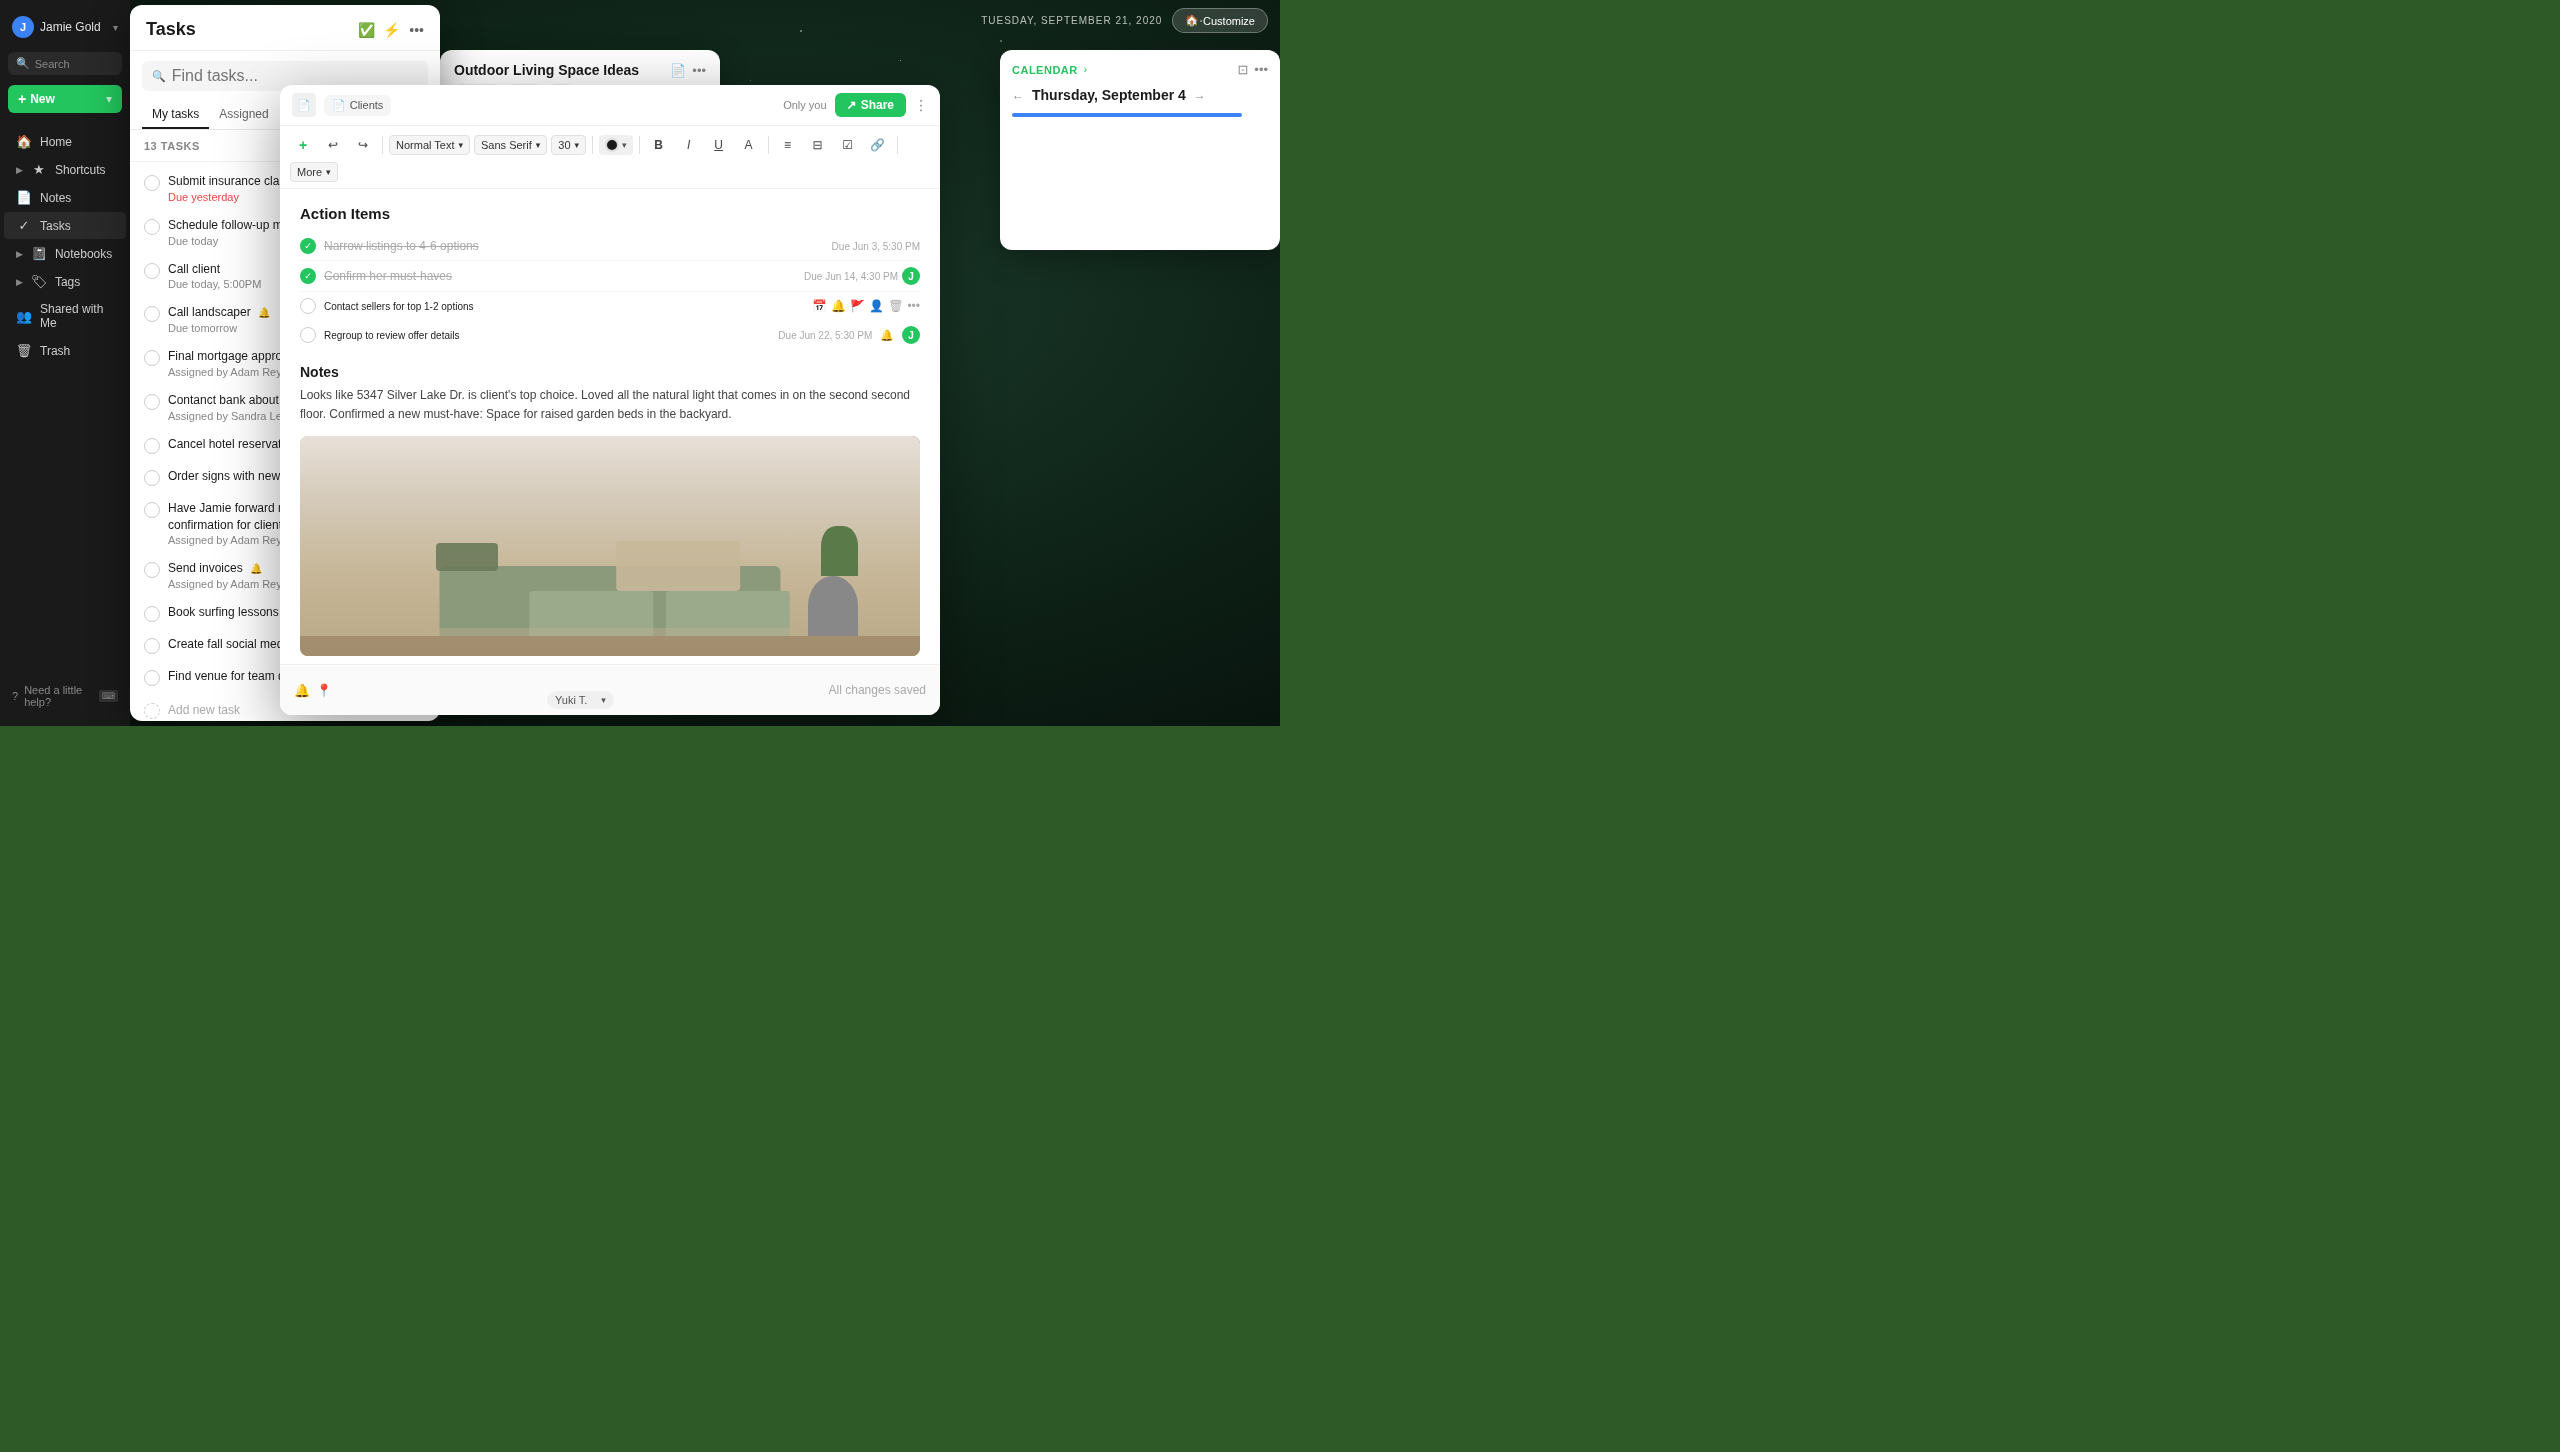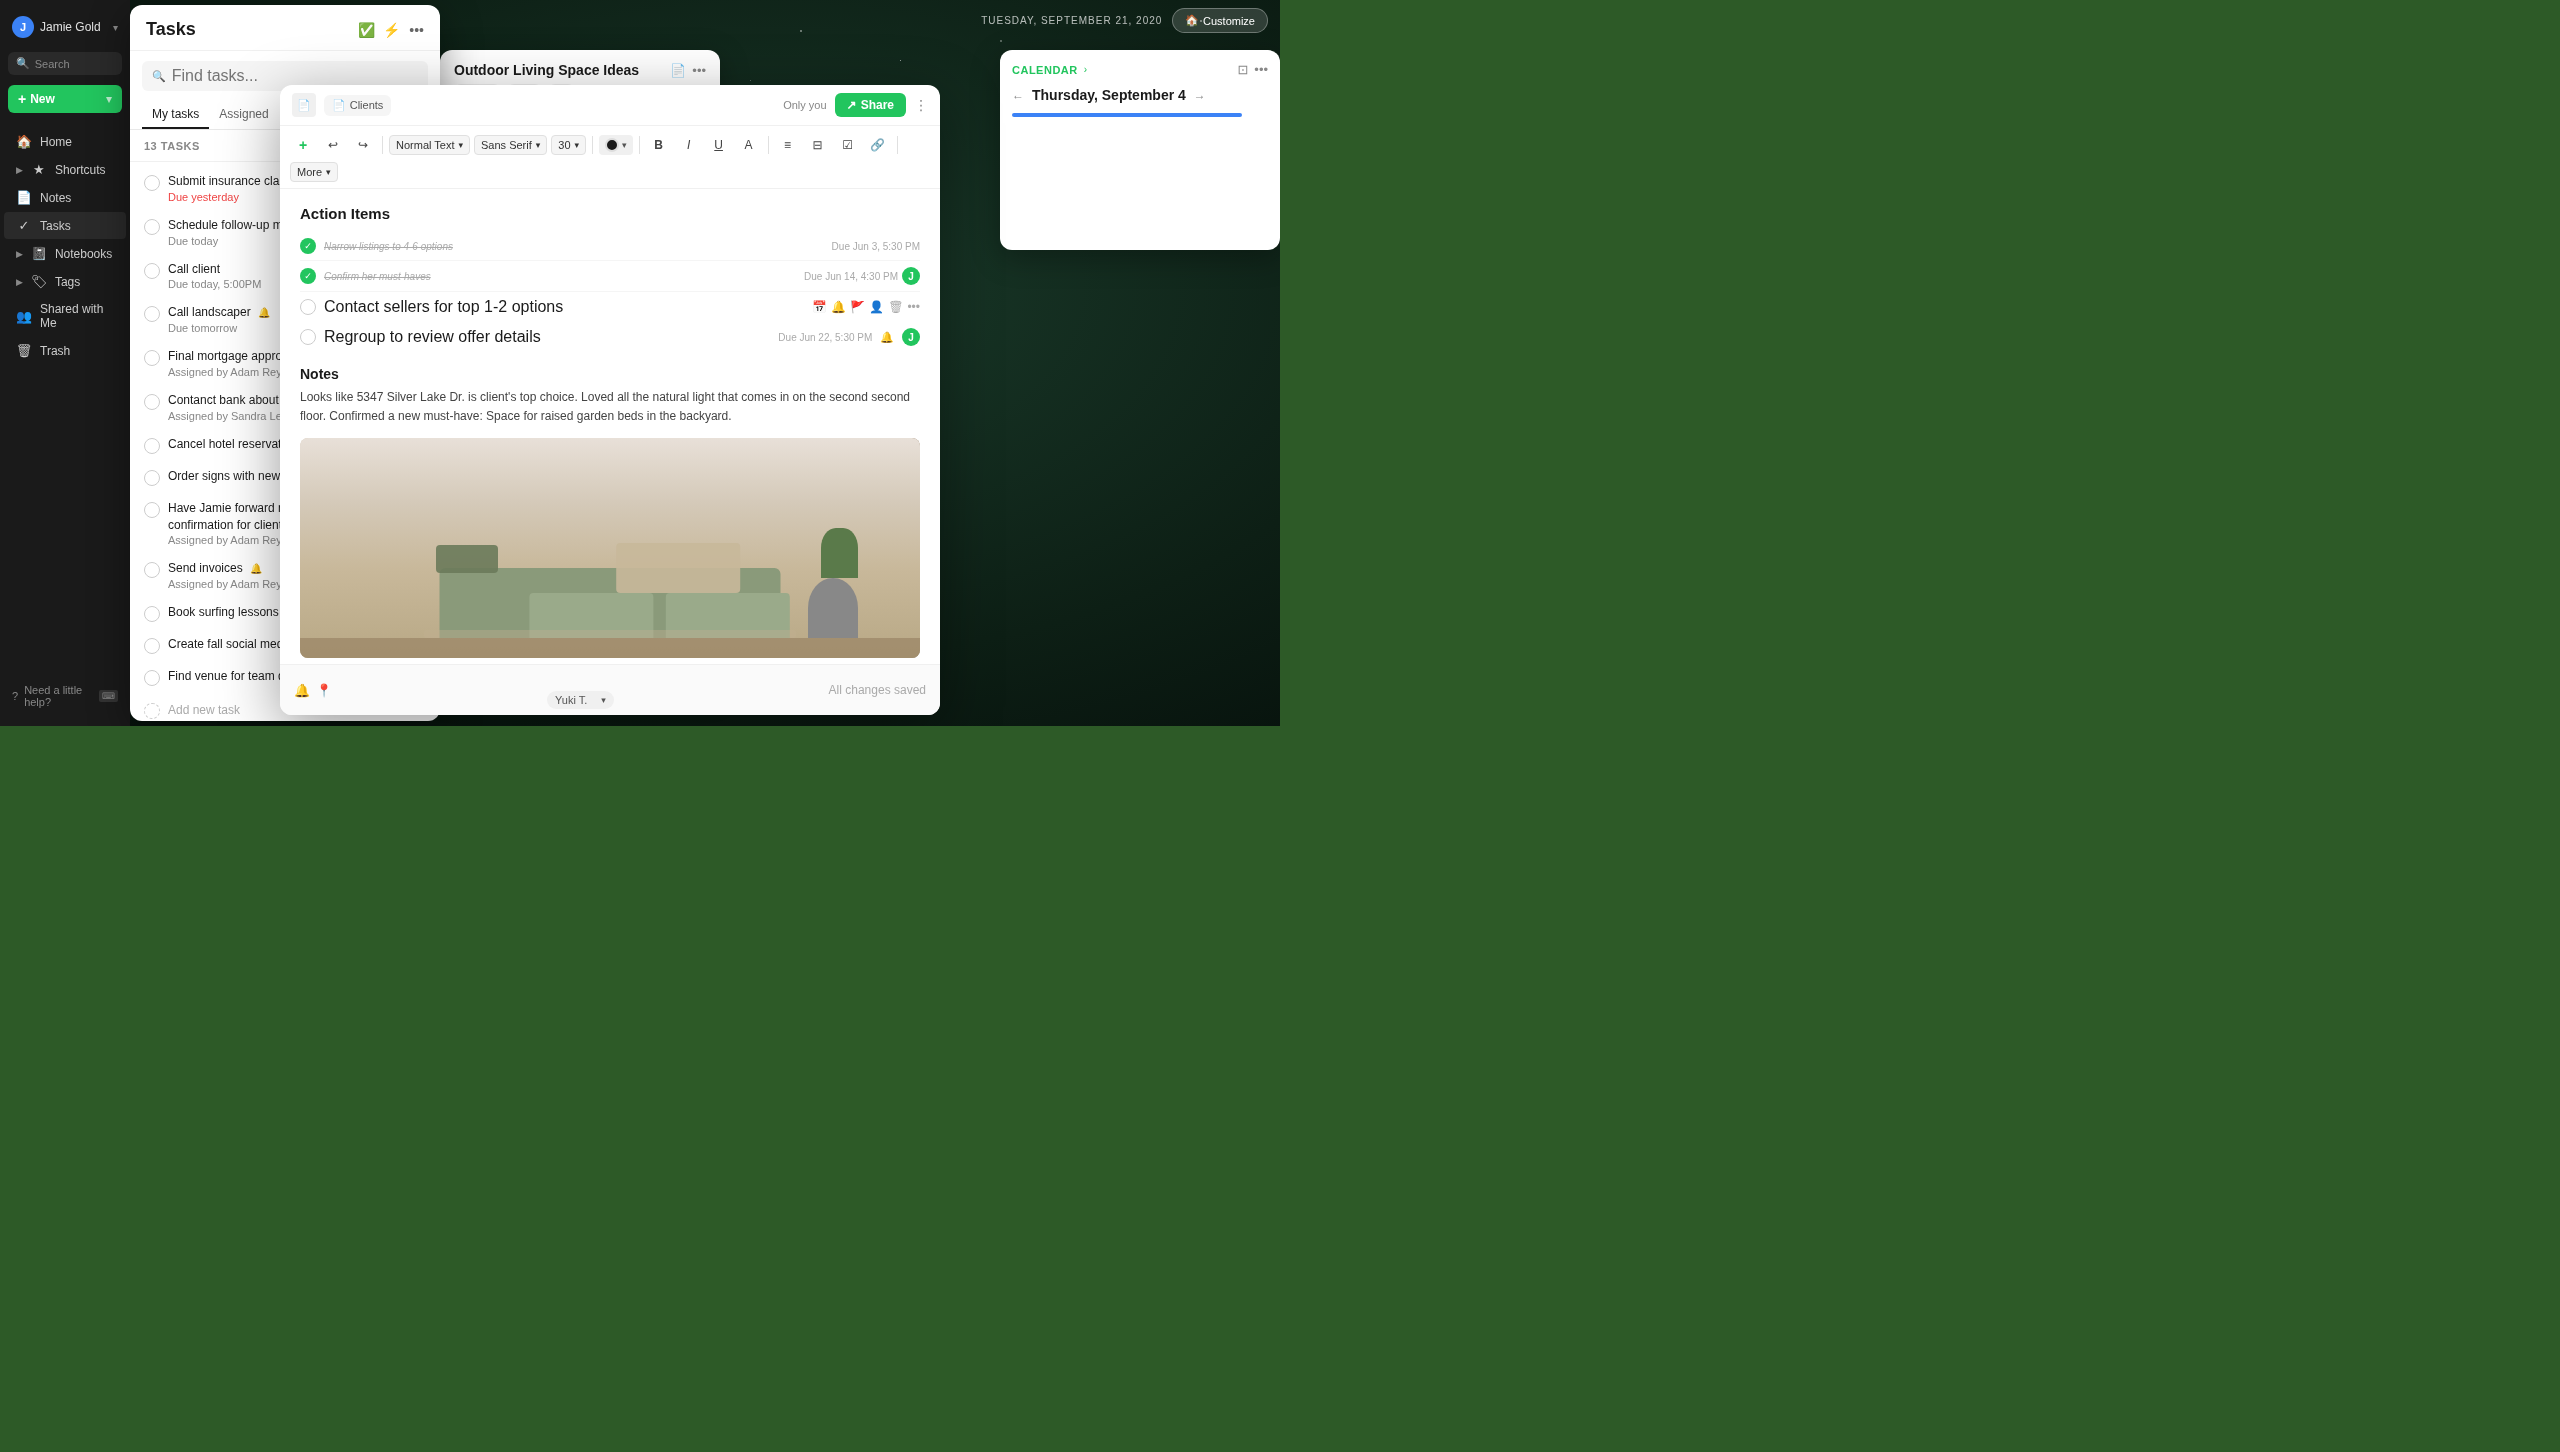--- a/index.html
+++ b/index.html
@@ -660,24 +660,23 @@
       background: #22c55e;
       display: flex;
       align-items: center;
       justify-content: center;
       color: white;
       font-size: 9px;
       flex-shrink: 0;
     }
 
     .task-done-text {
-      font-size: 10px;
+      font-size: 12px;
       color: #aaa;
       text-decoration: line-through;
-      font-style: italic;
     }
 
     .task-row-right {
       font-size: 10px;
       color: #aaa;
     }
 
     .task-active-row {
       display: flex;
       align-items: center;
@@ -692,21 +691,21 @@
     }
 
     .task-open-circle {
       width: 16px; height: 16px;
       border-radius: 50%;
       border: 1.5px solid #ccc;
       flex-shrink: 0;
     }
 
     .task-active-text {
-      font-size: 16px;
+      font-size: 10px;
       color: #1a1a1a;
     }
 
     .task-active-actions {
       display: flex;
       align-items: center;
       gap: 4px;
     }
 
     .notes-section-title {

